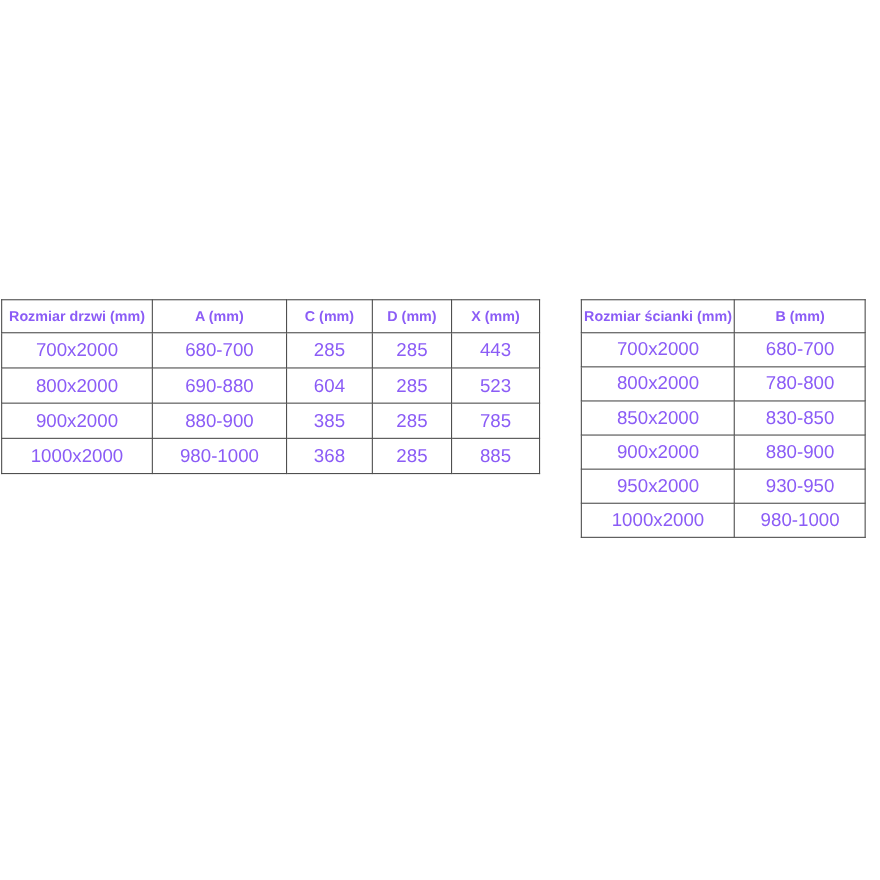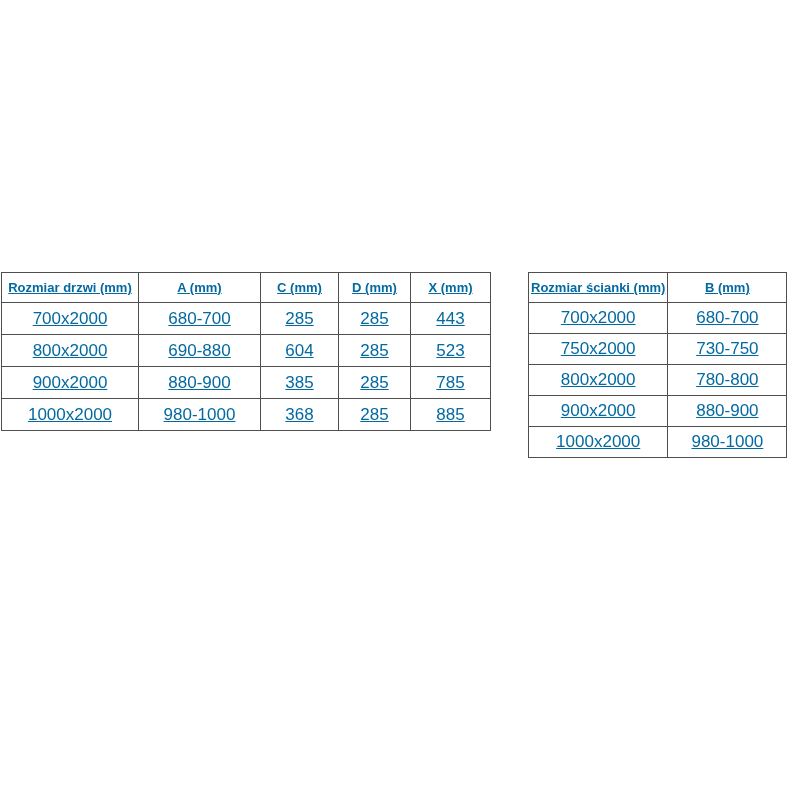--- a/index.html
+++ b/index.html
@@ -16,24 +16,23 @@
     table-layout: fixed;
     position: absolute;
     background: #ffffff;
   }
   table.spec th,
   table.spec td {
     border: 1px solid #4f4f4f;
     text-align: center;
     vertical-align: middle;
     padding: 0 2px;
-    color: #0369a1;
+    color: #8b5cf6;
     white-space: nowrap;
     overflow: hidden;
-    text-decoration: underline;
   }
   table.spec th {
     font-weight: bold;
     font-size: 13px;
     height: 29px;
   }
   table.spec td {
     font-size: 17px;
     font-weight: normal;
   }
@@ -111,29 +110,33 @@
         <th>Rozmiar ścianki (mm)</th>
         <th>B (mm)</th>
       </tr>
     </thead>
     <tbody>
       <tr>
         <td>700x2000</td>
         <td>680-700</td>
       </tr>
       <tr>
-        <td>750x2000</td>
-        <td>730-750</td>
-      </tr>
-      <tr>
         <td>800x2000</td>
         <td>780-800</td>
       </tr>
       <tr>
+        <td>850x2000</td>
+        <td>830-850</td>
+      </tr>
+      <tr>
         <td>900x2000</td>
         <td>880-900</td>
+      </tr>
+      <tr>
+        <td>950x2000</td>
+        <td>930-950</td>
       </tr>
       <tr>
         <td>1000x2000</td>
         <td>980-1000</td>
       </tr>
     </tbody>
   </table>
 
 </body></html>

